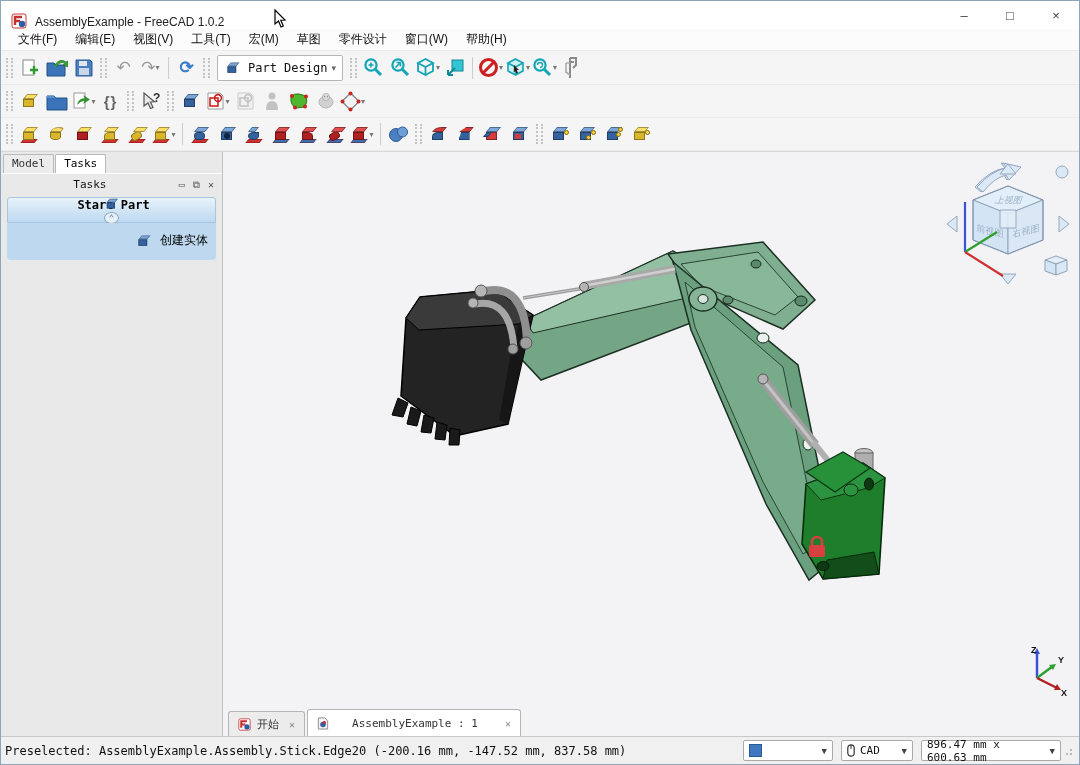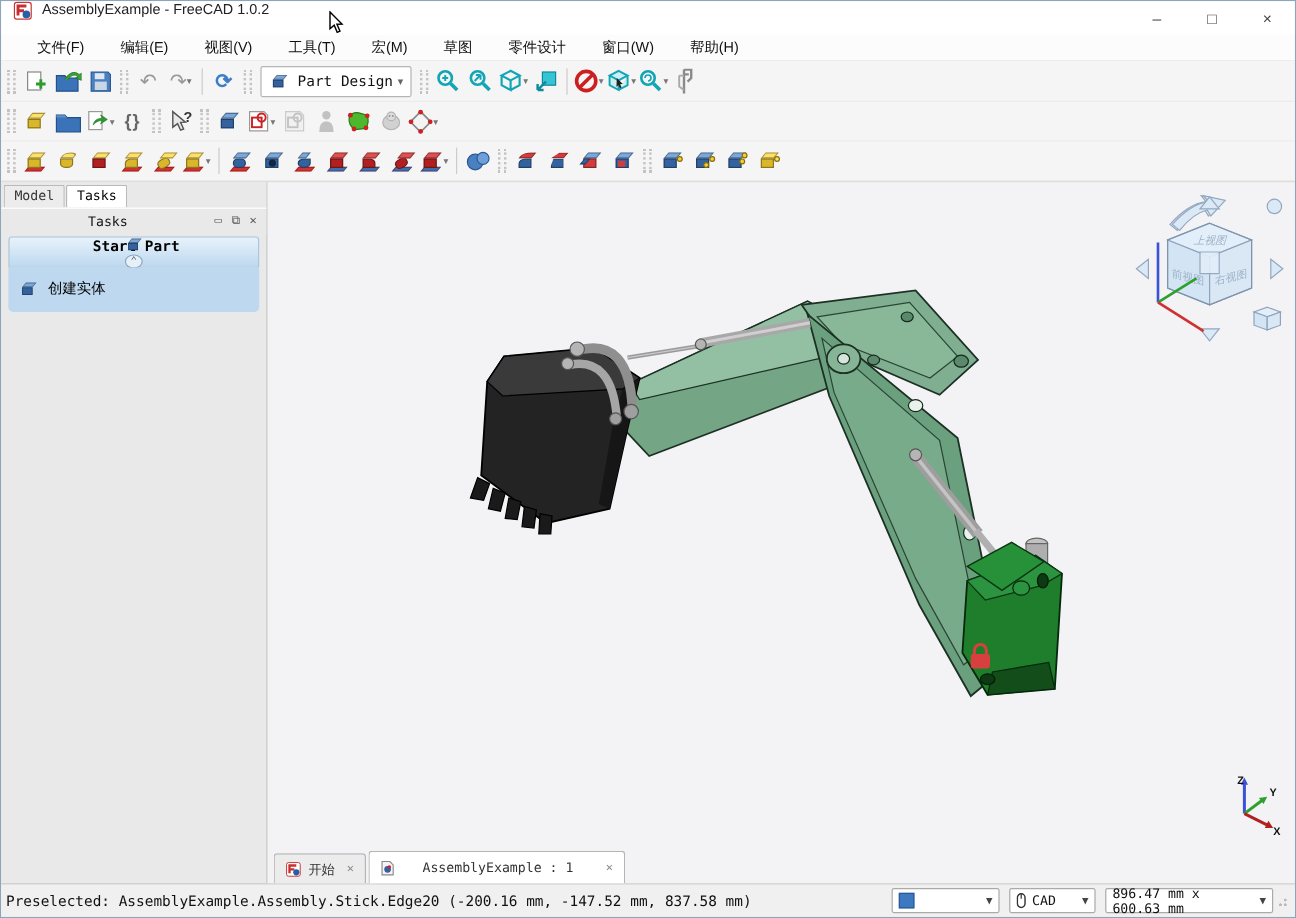--- a/index.html
+++ b/index.html
@@ -1,29 +1,29 @@
 <!DOCTYPE html>
 <html><head>
 <meta charset="utf-8">
 <style>
   * { margin:0; padding:0; box-sizing:border-box; }
   html,body { width:1080px; height:765px; overflow:hidden; }
   body { font-family:"Liberation Sans", sans-serif; background:#fff; position:relative; }
   .window { width:1080px; height:765px; border:1px solid #8ea4b8; display:flex; flex-direction:column; background:#f5f5f5; }
 
   
-  .titlebar { height:28px; background:#ffffff; display:flex; align-items:flex-start; position:relative; flex:0 0 auto; }
+  .titlebar { height:28px; background:#ffffff; display:flex; align-items:flex-end; position:relative; flex:0 0 auto; }
   .app-logo { width:16px; height:16px; margin:0 8px 0 10px; }
   .title-text { font-size:12px; color:#222; }
   .win-controls { margin-left:auto; display:flex; height:100%; }
   .win-btn { width:46px; height:100%; display:flex; align-items:center; justify-content:center; font-size:13px; color:#444; }
   .cursor { position:absolute; left:272px; top:8px; z-index:50; }
 
   
-  .menubar { height:22px; background:#fcfcfc; display:flex; align-items:center; padding-left:21px; gap:12px; border-bottom:1px solid #ececec; flex:0 0 auto; }
+  .menubar { height:22px; background:#fcfcfc; display:flex; align-items:center; padding-left:8px; gap:0; border-bottom:1px solid #ececec; flex:0 0 auto; }
   .menu-item { font-size:12px; color:#111; padding:2px 9px; }
 
   
   .tbrow { background:#f5f5f5; display:flex; align-items:center; padding:2px 2px; border-bottom:1px solid #ebebeb; flex:0 0 auto; }
   .tb1 { height:34px; } .tb2 { height:33px; } .tb3 { height:33px; }
   .handle { width:7px; height:20px; margin:0 3px; border-left:2px dotted #c3c3c3; border-right:2px dotted #c3c3c3; }
   .vsep { width:1px; height:22px; background:#cccccc; margin:0 4px; }
   .ti { min-width:27px; height:27px; display:inline-flex; align-items:center; justify-content:center; position:relative; border-radius:2px; }
   .gl { font-size:17px; line-height:1; }
   .dd { font-size:8px; color:#777; margin-left:0px; }
@@ -48,21 +48,21 @@
   .paneltabs { display:flex; align-items:flex-end; height:21px; padding-left:2px; background:#e9e9e9; }
   .ptab { font-size:11px; padding:2px 8px 3px; border:1px solid #b9b9b9; border-bottom:none; background:#ececec; color:#333; margin-right:1px; border-radius:2px 2px 0 0; }
   .ptab.active { background:#ffffff; color:#000; height:19px; }
   .panelhead { height:22px; display:flex; align-items:center; background:#e9e9e9; border-top:1px solid #ffffff; }
   .panelhead .ph-title { flex:1; text-align:center; font-size:11px; color:#111; }
   .panelhead .ph-btns { display:flex; gap:8px; padding-right:8px; font-size:10px; color:#555; }
   .section-hdr { margin:2px 6px 0 6px; height:26px; display:flex; align-items:center; background:linear-gradient(#e8f2fb,#bdd9f0); border:1px solid #a9c6de; border-radius:3px 3px 0 0; padding:0 6px;flex-direction:column; }
   .section-hdr .s-label { font-size:12px; font-weight:bold; color:#000; margin-left:4px; flex:1; }
   .collapse-btn { width:15px; height:15px; border:1px solid #8fa8bf; border-radius:50%; display:flex; align-items:center; justify-content:center; font-size:9px; color:#5a7astro0; color:#567; background:#e6f0f9; }
   .task-body { margin:0 6px; background:#bdd8ef; border-radius:0 0 4px 4px; padding:6px 6px 8px; }
-  .task-item { display:flex; align-items:center; gap:7px; font-size:12px; color:#000; padding:3px 2px; }
+  .task-item { display:flex; align-items:center; gap:7px; font-size:12px; color:#000; padding:3px 2px;justify-content:flex-end; }
 
   .viewport { flex:1 1 auto; position:relative; background:#f3f3f5; min-width:0; }
   .vp-svg { position:absolute; left:0; top:0; }
   .navcube { position:absolute; right:6px; top:10px; }
   .vp-axis { position:absolute; right:10px; bottom:40px; }
 
   
   .mditabs { position:absolute; left:5px; bottom:0; display:flex; align-items:flex-end; height:27px; font-family:"DejaVu Sans Mono", monospace; }
   .mtab { display:flex; align-items:center; gap:6px; height:25px; padding:0 9px; border:1px solid #b5b5b5; border-bottom:none; border-radius:3px 3px 0 0; background:#ececec; font-size:11px; color:#333; margin-right:2px; }
   .mtab.active { background:#ffffff; height:27px;gap:23px; }

